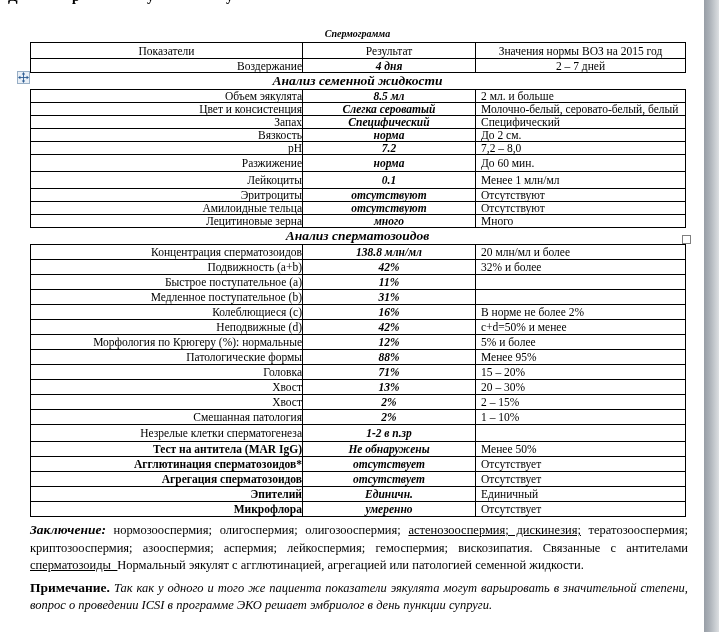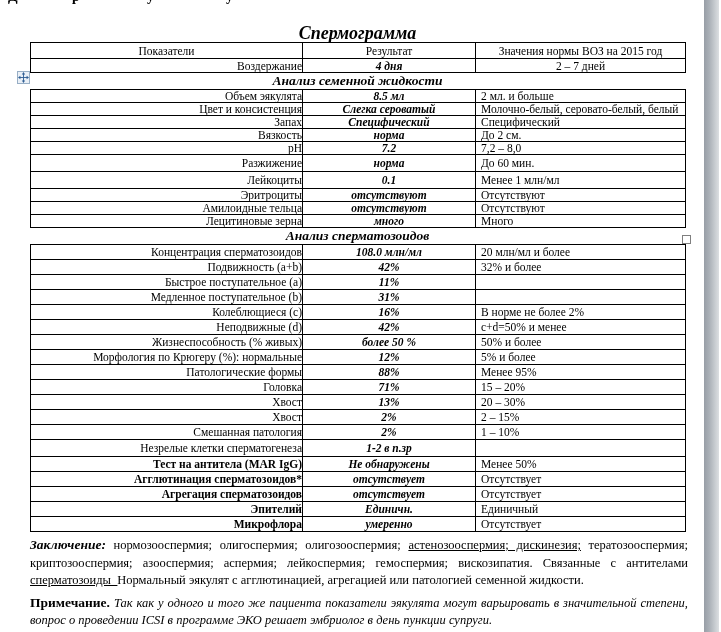--- a/index.html
+++ b/index.html
@@ -28,21 +28,21 @@
     display:flex;align-items:center;justify-content:center;box-sizing:border-box;
   }
   
   .resize-handle{
     position:absolute;left:682px;top:235px;width:7px;height:7px;
     border:1px solid #7f7f7f;background:#fff;box-sizing:content-box;
   }
 
   .doc{position:absolute;left:30px;top:26px;width:658px;}
   .doc-title{
-    width:655px;text-align:center;font-size:18px;font-weight:bold;font-style:italic;
+    width:655px;text-align:center;font-size:10px;font-weight:bold;font-style:italic;
     margin:0 0 1px 0;line-height:15px;
   }
   .section-title{
     width:655px;text-align:center;font-size:13.5px;font-weight:bold;font-style:italic;
     line-height:15px;height:15px;margin:0;
   }
   table{border-collapse:collapse;width:655px;table-layout:fixed;border:1.5px solid #000;}
   col.c1{width:272px;} col.c2{width:173px;} col.c3{width:210px;}
   td,th{border:1px solid #000;overflow:hidden;white-space:nowrap;vertical-align:middle;padding:0;}
   th{font-weight:normal;text-align:center;font-size:11.5px;height:15px;}
@@ -186,21 +186,21 @@
 
   <table id="sperm-table">
     <colgroup>
         <col class="c1">
         <col class="c2">
         <col class="c3">
       </colgroup>
     <tbody>
         <tr>
           <td class="cl">Концентрация  сперматозоидов</td>
-          <td class="cr">108.0 млн/мл</td>
+          <td class="cr">138.8 млн/мл</td>
           <td class="cn">20 млн/мл и более</td>
         </tr>
         <tr>
           <td class="cl">Подвижность (a+b)</td>
           <td class="cr">42%</td>
           <td class="cn">32%  и более</td>
         </tr>
         <tr>
           <td class="cl">Быстрое поступательное (a)</td>
           <td class="cr">11%</td>
@@ -213,25 +213,20 @@
         </tr>
         <tr>
           <td class="cl">Колеблющиеся (c)</td>
           <td class="cr">16%</td>
           <td class="cn">В норме не более 2%</td>
         </tr>
         <tr>
           <td class="cl">Неподвижные (d)</td>
           <td class="cr">42%</td>
           <td class="cn">c+d=50% и менее</td>
-        </tr>
-        <tr>
-          <td class="cl">Жизнеспособность  (% живых)</td>
-          <td class="cr">более 50 %</td>
-          <td class="cn">50% и более</td>
         </tr>
         <tr>
           <td class="cl">Морфология по Крюгеру (%):  нормальные</td>
           <td class="cr">12%</td>
           <td class="cn">5% и более</td>
         </tr>
         <tr>
           <td class="cl">Патологические формы</td>
           <td class="cr">88%</td>
           <td class="cn">Менее 95%</td>

